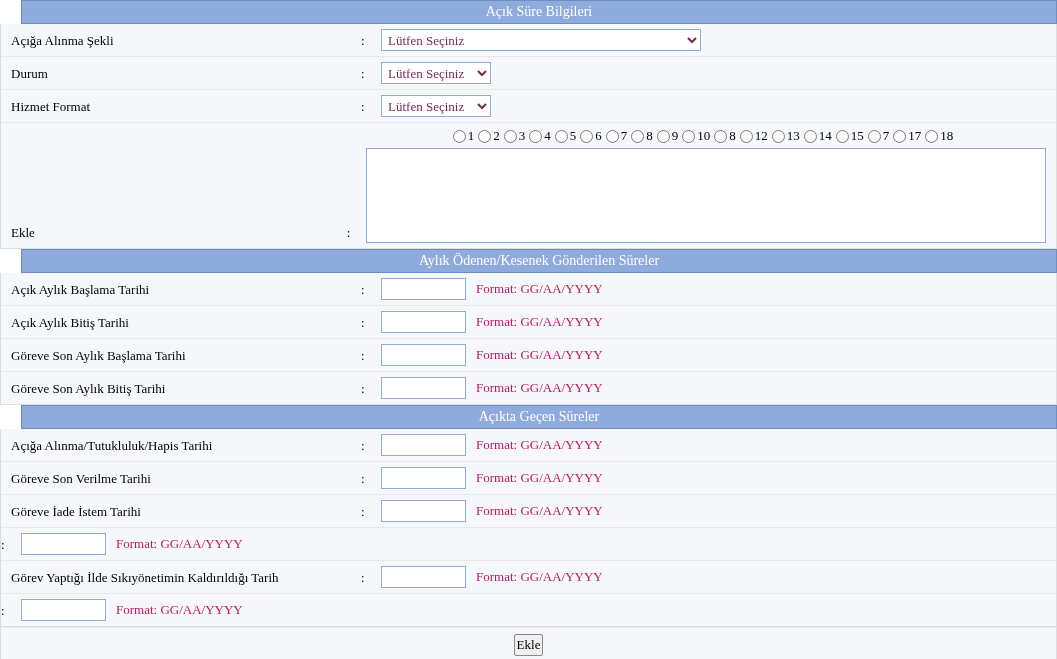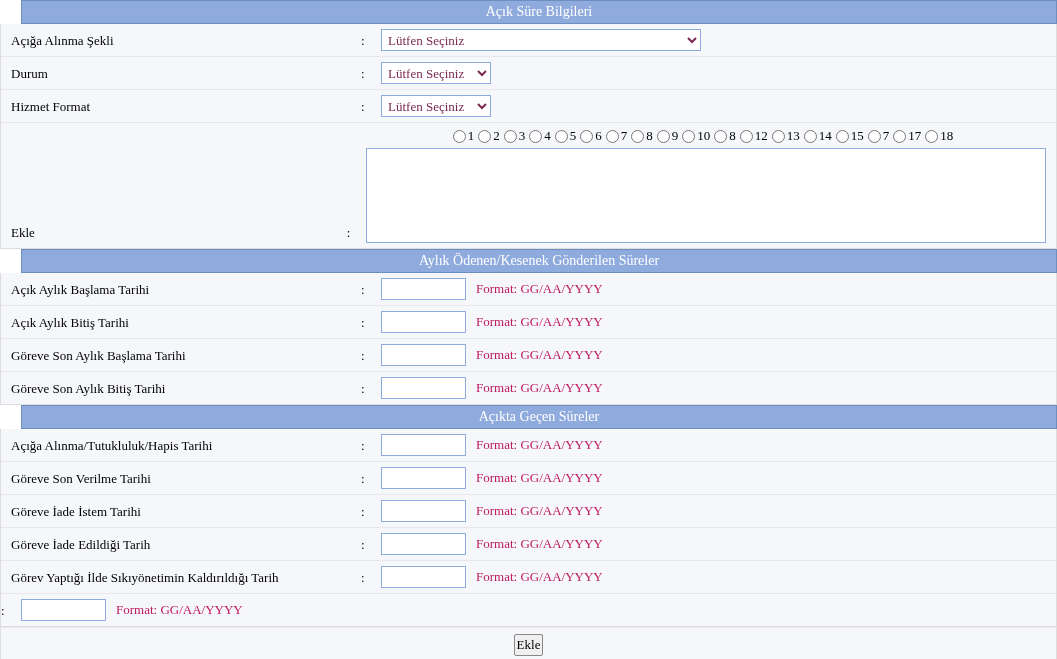--- a/index.html
+++ b/index.html
@@ -268,21 +268,20 @@
     </div>
     <div class="form-row">
       <div class="form-label">Göreve İade İstem Tarihi</div>
       <div class="form-colon">:</div>
       <div class="form-control">
         <input type="text" style="">
         <span class="format-hint">Format: GG/AA/YYYY</span>
       </div>
     </div>
     <div class="form-row">
-      <div class="form-label">Göreve İade Edildiği Tarih</div>
       <div class="form-colon">:</div>
       <div class="form-control">
         <input type="text" style="">
         <span class="format-hint">Format: GG/AA/YYYY</span>
       </div>
     </div>
     <div class="form-row">
       <div class="form-label">Görev Yaptığı İlde Sıkıyönetimin Kaldırıldığı Tarih</div>
       <div class="form-colon">:</div>
       <div class="form-control">

